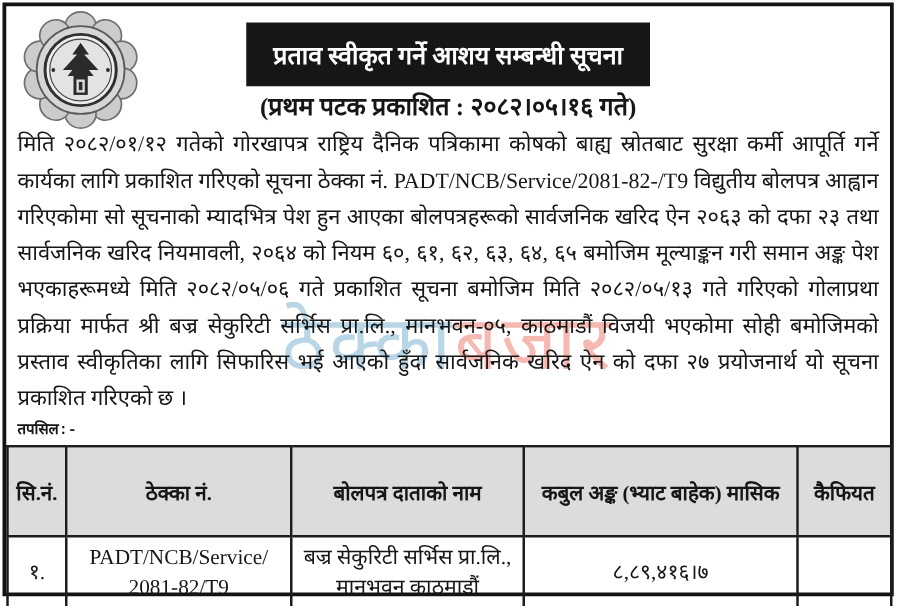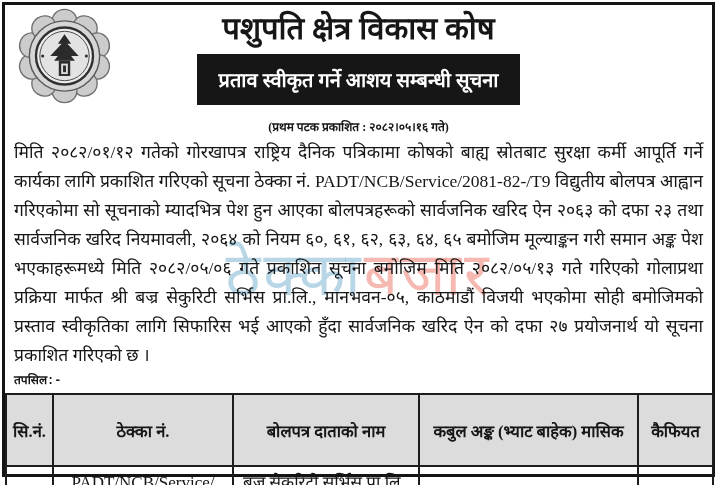--- a/index.html
+++ b/index.html
@@ -9,21 +9,21 @@
   .page { position:absolute; left:2px; top:2px; width:713px; height:475px;
           border:3px solid #141414; background:#ffffff; box-sizing:border-box; }
 
   .header { position:relative; text-align:center; padding-top:6px; z-index:2; }
   .seal { position:absolute; left:12px; top:2px; width:95px; height:98px; }
 
   .title-np { font-size:31px; font-weight:bold; line-height:36px; }
   .title-en { font-size:27px; font-weight:bold; line-height:31px; letter-spacing:0.5px; }
   .banner { display:inline-block; background:#161616; color:#ffffff;
             font-size:20px; font-weight:bold; padding:12px 22px; margin-top:7px; }
-  .pubdate { font-size:12px; font-weight:bold; margin-top:13px; }
+  .pubdate { font-size:20px; font-weight:bold; margin-top:2px; }
 
   .watermark { position:absolute; top:226px; left:50%; transform:translateX(-50%);
                font-size:60px; font-weight:normal; z-index:1; white-space:nowrap;
                letter-spacing:3px; font-family:"Liberation Sans", sans-serif; }
   .wm-part1 { color:rgba(125,180,210,0.55); }
   .wm-part2 { color:rgba(235,115,100,0.50); }
 
   .body-text { position:relative; z-index:2; font-size:17.5px; line-height:29px;
                text-align:justify; margin:3px 9px 0 9px; }
   .tapasil { position:relative; z-index:2; font-weight:bold; font-size:12px; margin:1px 9px 0 9px;font-family:Liberation Mono, monospace; }
@@ -63,21 +63,20 @@
         <circle cx="50" cy="50" r="30" fill="#ededed" stroke="#303030" stroke-width="2.5"></circle>
         <circle cx="50" cy="50" r="26" fill="#e3e3e3" stroke="#454545" stroke-width="1"></circle>
         <path d="M50 27 L57 37 L53 37 L65 50 L57 50 L61 55 L39 55 L43 50 L35 50 L47 37 L43 37 Z" fill="#2b2b2b"></path>
         <rect x="44" y="55" width="12" height="16" fill="#2b2b2b"></rect>
         <rect x="46.5" y="58" width="7" height="11" fill="#dddddd"></rect>
         <rect x="48.5" y="60" width="3" height="7" fill="#2b2b2b"></rect>
         <circle cx="27" cy="50" r="1.6" fill="#2b2b2b"></circle>
         <circle cx="73" cy="50" r="1.6" fill="#2b2b2b"></circle>
       </svg>
     </div>
-    <div class="title-np">पशुपति क्षेत्र विकास कोष</div>
     <div>
       <div class="banner">प्रताव स्वीकृत गर्ने आशय सम्बन्धी सूचना</div>
     </div>
     <div class="pubdate">(प्रथम पटक प्रकाशित : २०८२।०५।१६ गते)</div>
   </div>
 
   <div class="watermark"><span class="wm-part1">ठेक्का</span><span class="wm-part2">बजार</span></div>
 
   <div class="body-text">मिति २०८२/०१/१२ गतेको गोरखापत्र राष्ट्रिय दैनिक पत्रिकामा कोषको बाह्य स्रोतबाट सुरक्षा कर्मी आपूर्ति गर्ने कार्यका लागि प्रकाशित गरिएको सूचना ठेक्का नं. PADT/NCB/Service/2081-82-/T9 विद्युतीय बोलपत्र आह्वान गरिएकोमा सो सूचनाको म्यादभित्र पेश हुन आएका बोलपत्रहरूको सार्वजनिक खरिद ऐन २०६३ को दफा २३ तथा सार्वजनिक खरिद नियमावली, २०६४ को नियम ६०, ६१, ६२, ६३, ६४, ६५ बमोजिम मूल्याङ्कन गरी समान अङ्क पेश भएकाहरूमध्ये मिति २०८२/०५/०६ गते प्रकाशित सूचना बमोजिम मिति २०८२/०५/१३ गते गरिएको गोलाप्रथा प्रक्रिया मार्फत श्री बज्र सेकुरिटी सर्भिस प्रा.लि., मानभवन-०५, काठमाडौं विजयी भएकोमा सोही बमोजिमको प्रस्ताव स्वीकृतिका लागि सिफारिस भई आएको हुँदा सार्वजनिक खरिद ऐन को दफा २७ प्रयोजनार्थ यो सूचना प्रकाशित गरिएको छ ।</div>
 

